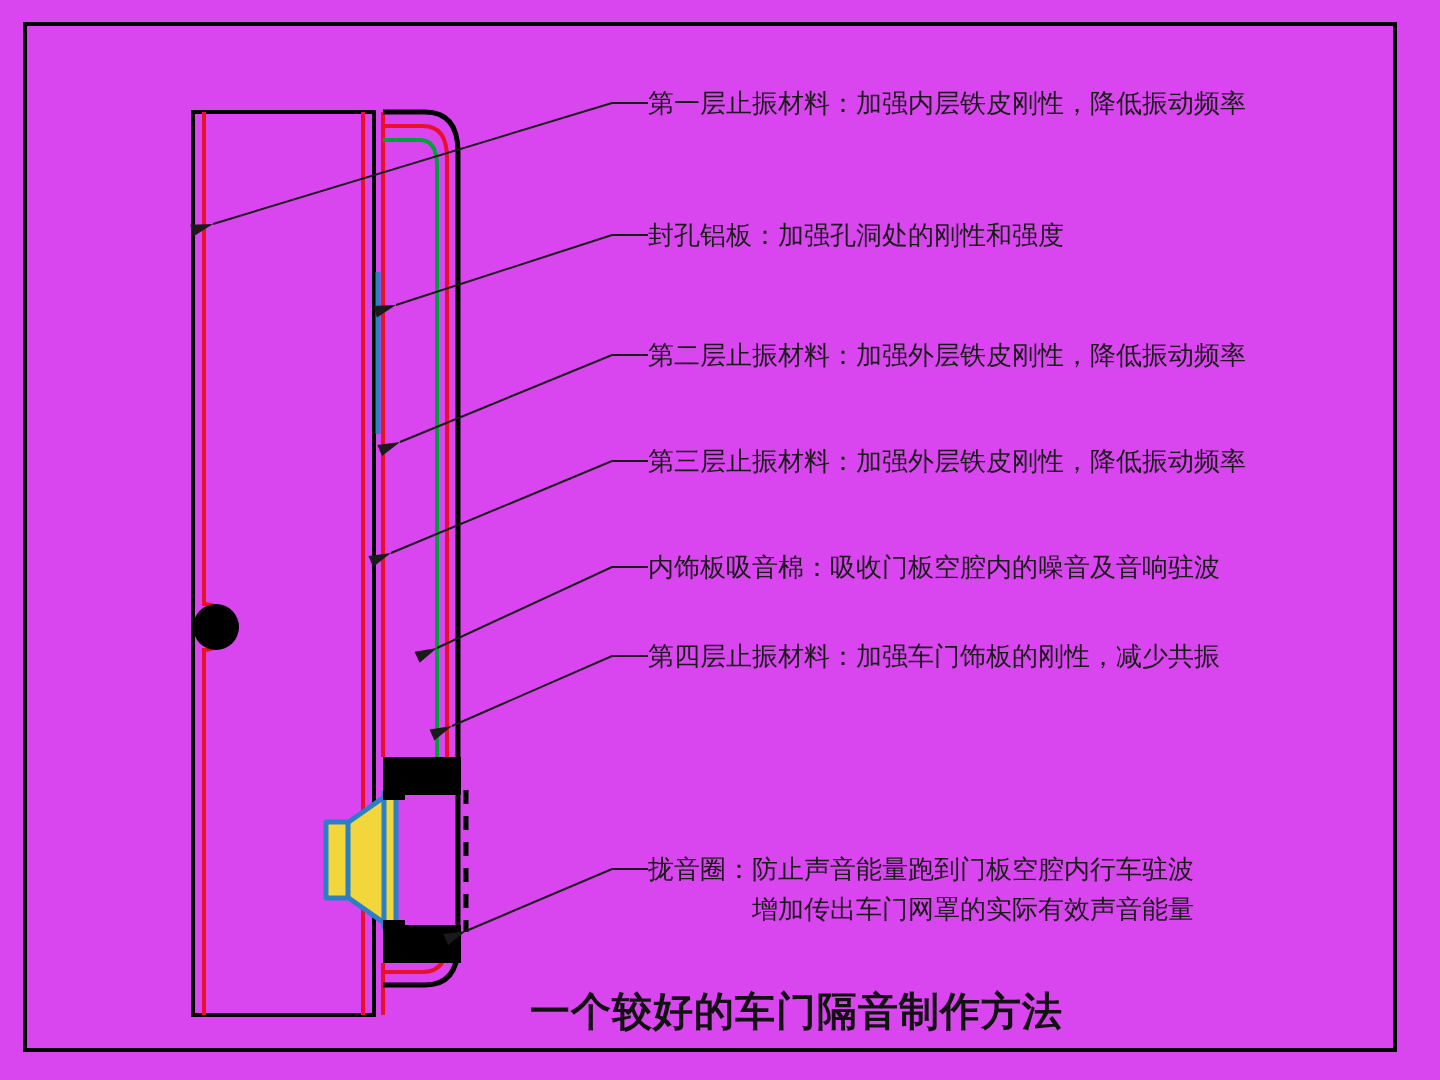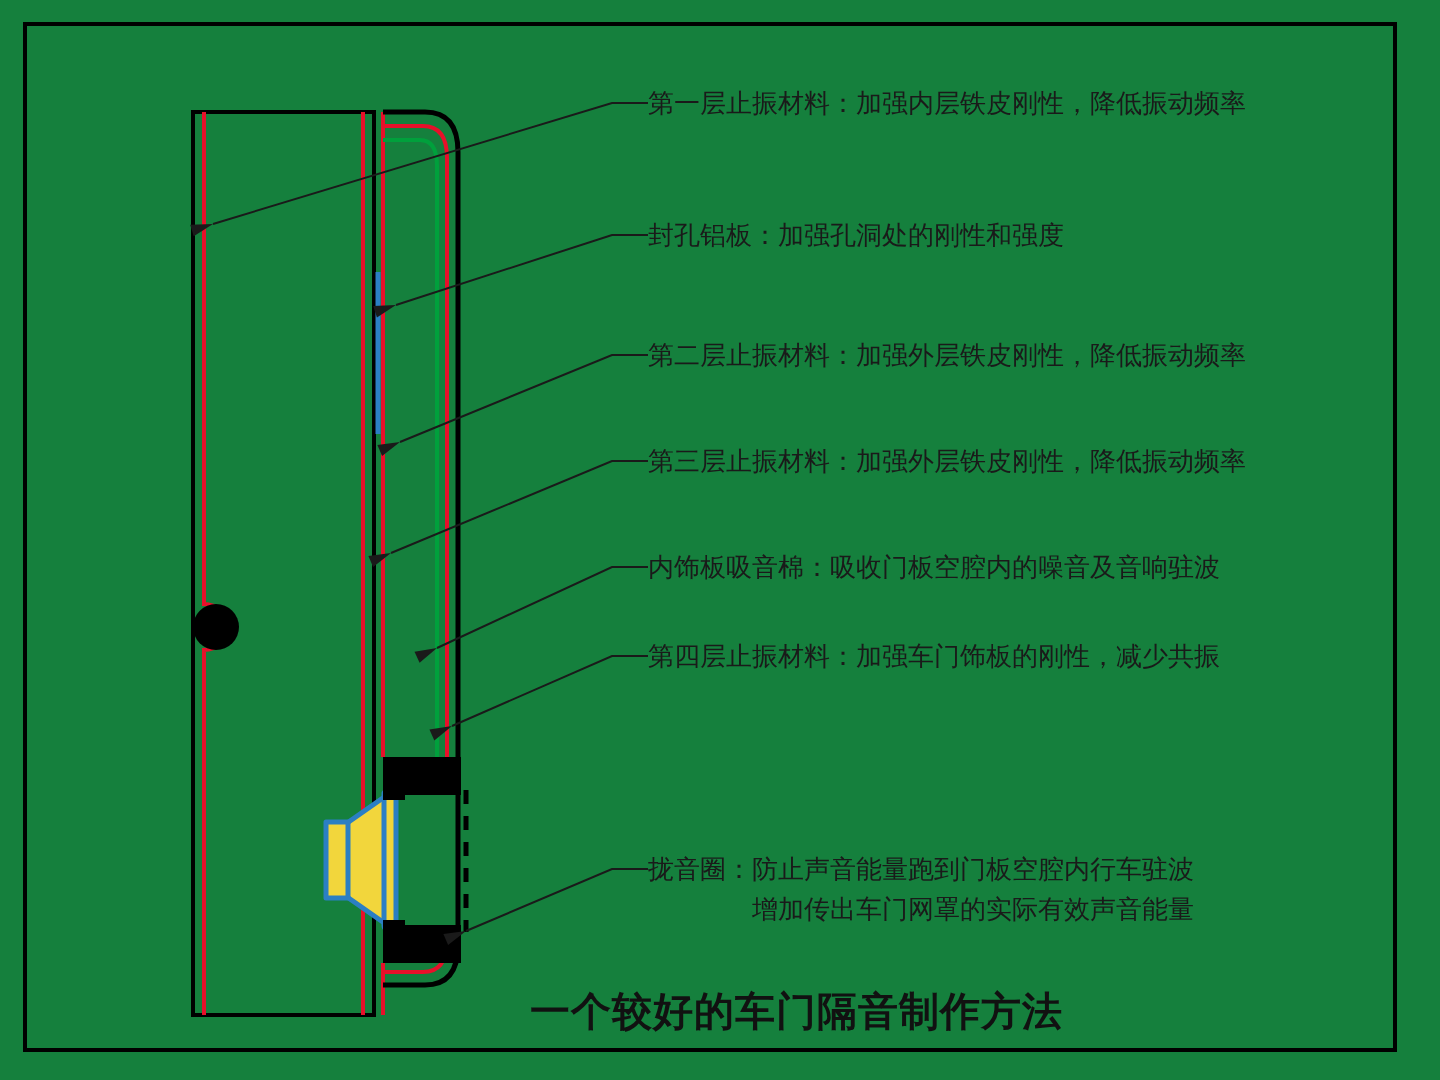--- a/index.html
+++ b/index.html
@@ -7,21 +7,21 @@
     padding: 0;
     background: #ffffff;
   }
   body {
     font-family: "DejaVu Sans", "Liberation Sans", sans-serif;
   }
   #page {
     position: relative;
     width: 1440px;
     height: 1080px;
-    background: #15803d;
+    background: #d946ef;
     overflow: hidden;
   }
   #diagram-svg {
     position: absolute;
     left: 0;
     top: 0;
     width: 1440px;
     height: 1080px;
     display: block;
   }

